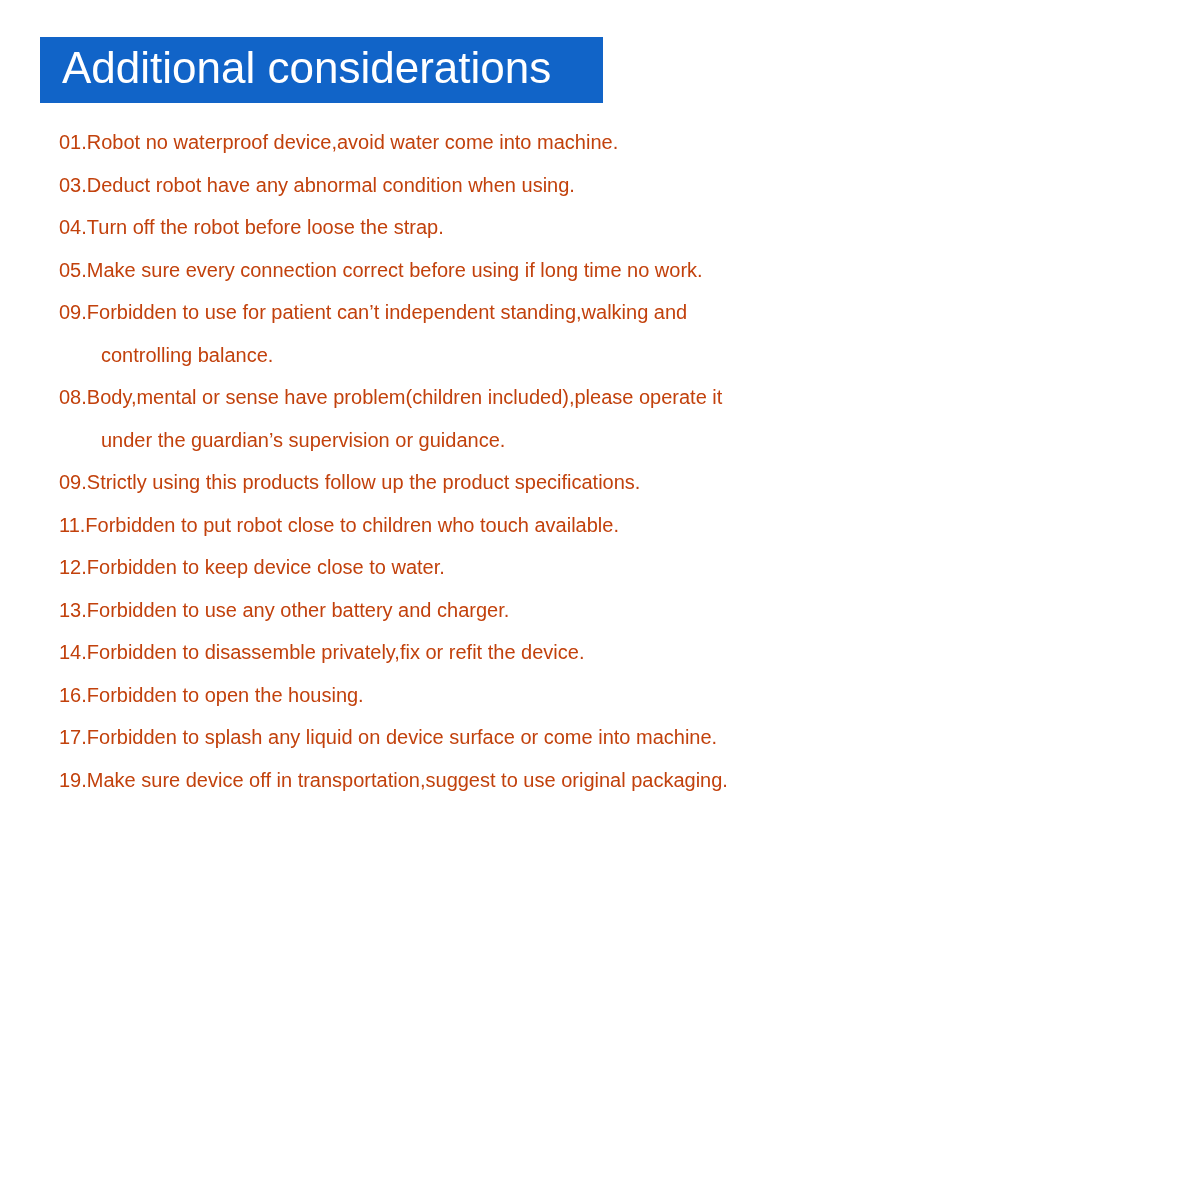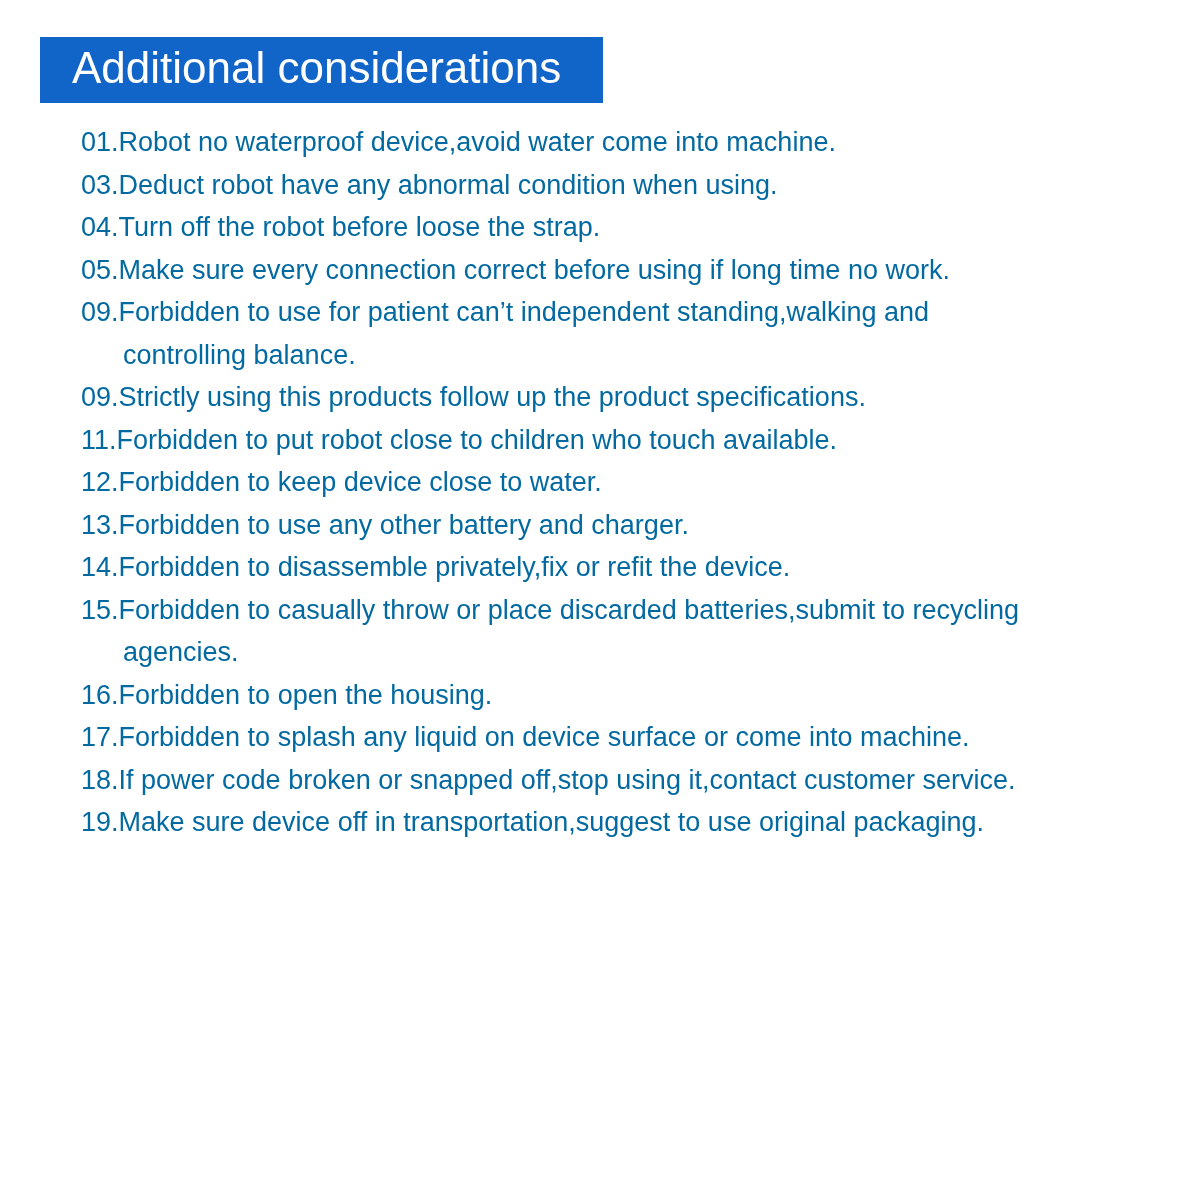--- a/index.html
+++ b/index.html
@@ -17,39 +17,39 @@
   .header-bar {
     position: absolute;
     left: 40px;
     top: 37px;
     width: 563px;
     height: 66px;
     background: #1164c8;
     display: flex;
     align-items: center;
     box-sizing: border-box;
-    padding-left: 32px;
+    padding-left: 22px;
   }
   .header-title {
     color: #ffffff;
     font-size: 44px;
     font-weight: 400;
     letter-spacing: 0px;
     white-space: nowrap;
     line-height: 1;
     padding-bottom: 4px;
   }
   .considerations-list {
     position: absolute;
-    left: 81px;
+    left: 59px;
     top: 121px;
     width: 1116px;
-    font-size: 27px;
+    font-size: 20px;
     line-height: 42.5px;
-    color: #0369a1;
+    color: #c2410c;
   }
   .item {
     padding-left: 42px;
     text-indent: -42px;
     white-space: pre-wrap;
   }
 </style>
 </head>
 <body>
 
@@ -57,24 +57,23 @@
   <span class="header-title">Additional considerations</span>
 </div>
 
 <div class="considerations-list">
   <div class="item">01.Robot no waterproof device,avoid water come into machine.</div>
   <div class="item">03.Deduct robot have any abnormal condition when using.</div>
   <div class="item">04.Turn off the robot before loose the strap.</div>
   <div class="item">05.Make sure every connection correct before using if long time no work.</div>
   <div class="item">09.Forbidden to use for patient can’t independent standing,walking and
 controlling balance.</div>
+  <div class="item">08.Body,mental or sense have problem(children included),please operate it
+under the guardian’s supervision or guidance.</div>
   <div class="item">09.Strictly using this products follow up the product specifications.</div>
   <div class="item">11.Forbidden to put robot close to children who touch available.</div>
   <div class="item">12.Forbidden to keep device close to water.</div>
   <div class="item">13.Forbidden to use any other battery and charger.</div>
   <div class="item">14.Forbidden to disassemble privately,fix or refit the device.</div>
-  <div class="item">15.Forbidden to casually throw or place discarded batteries,submit to recycling
-agencies.</div>
   <div class="item">16.Forbidden to open the housing.</div>
   <div class="item">17.Forbidden to splash any liquid on device surface or come into machine.</div>
-  <div class="item">18.If power code broken or snapped off,stop using it,contact customer service.</div>
   <div class="item">19.Make sure device off in transportation,suggest to use original packaging.</div>
 </div>
 
 </body></html>

